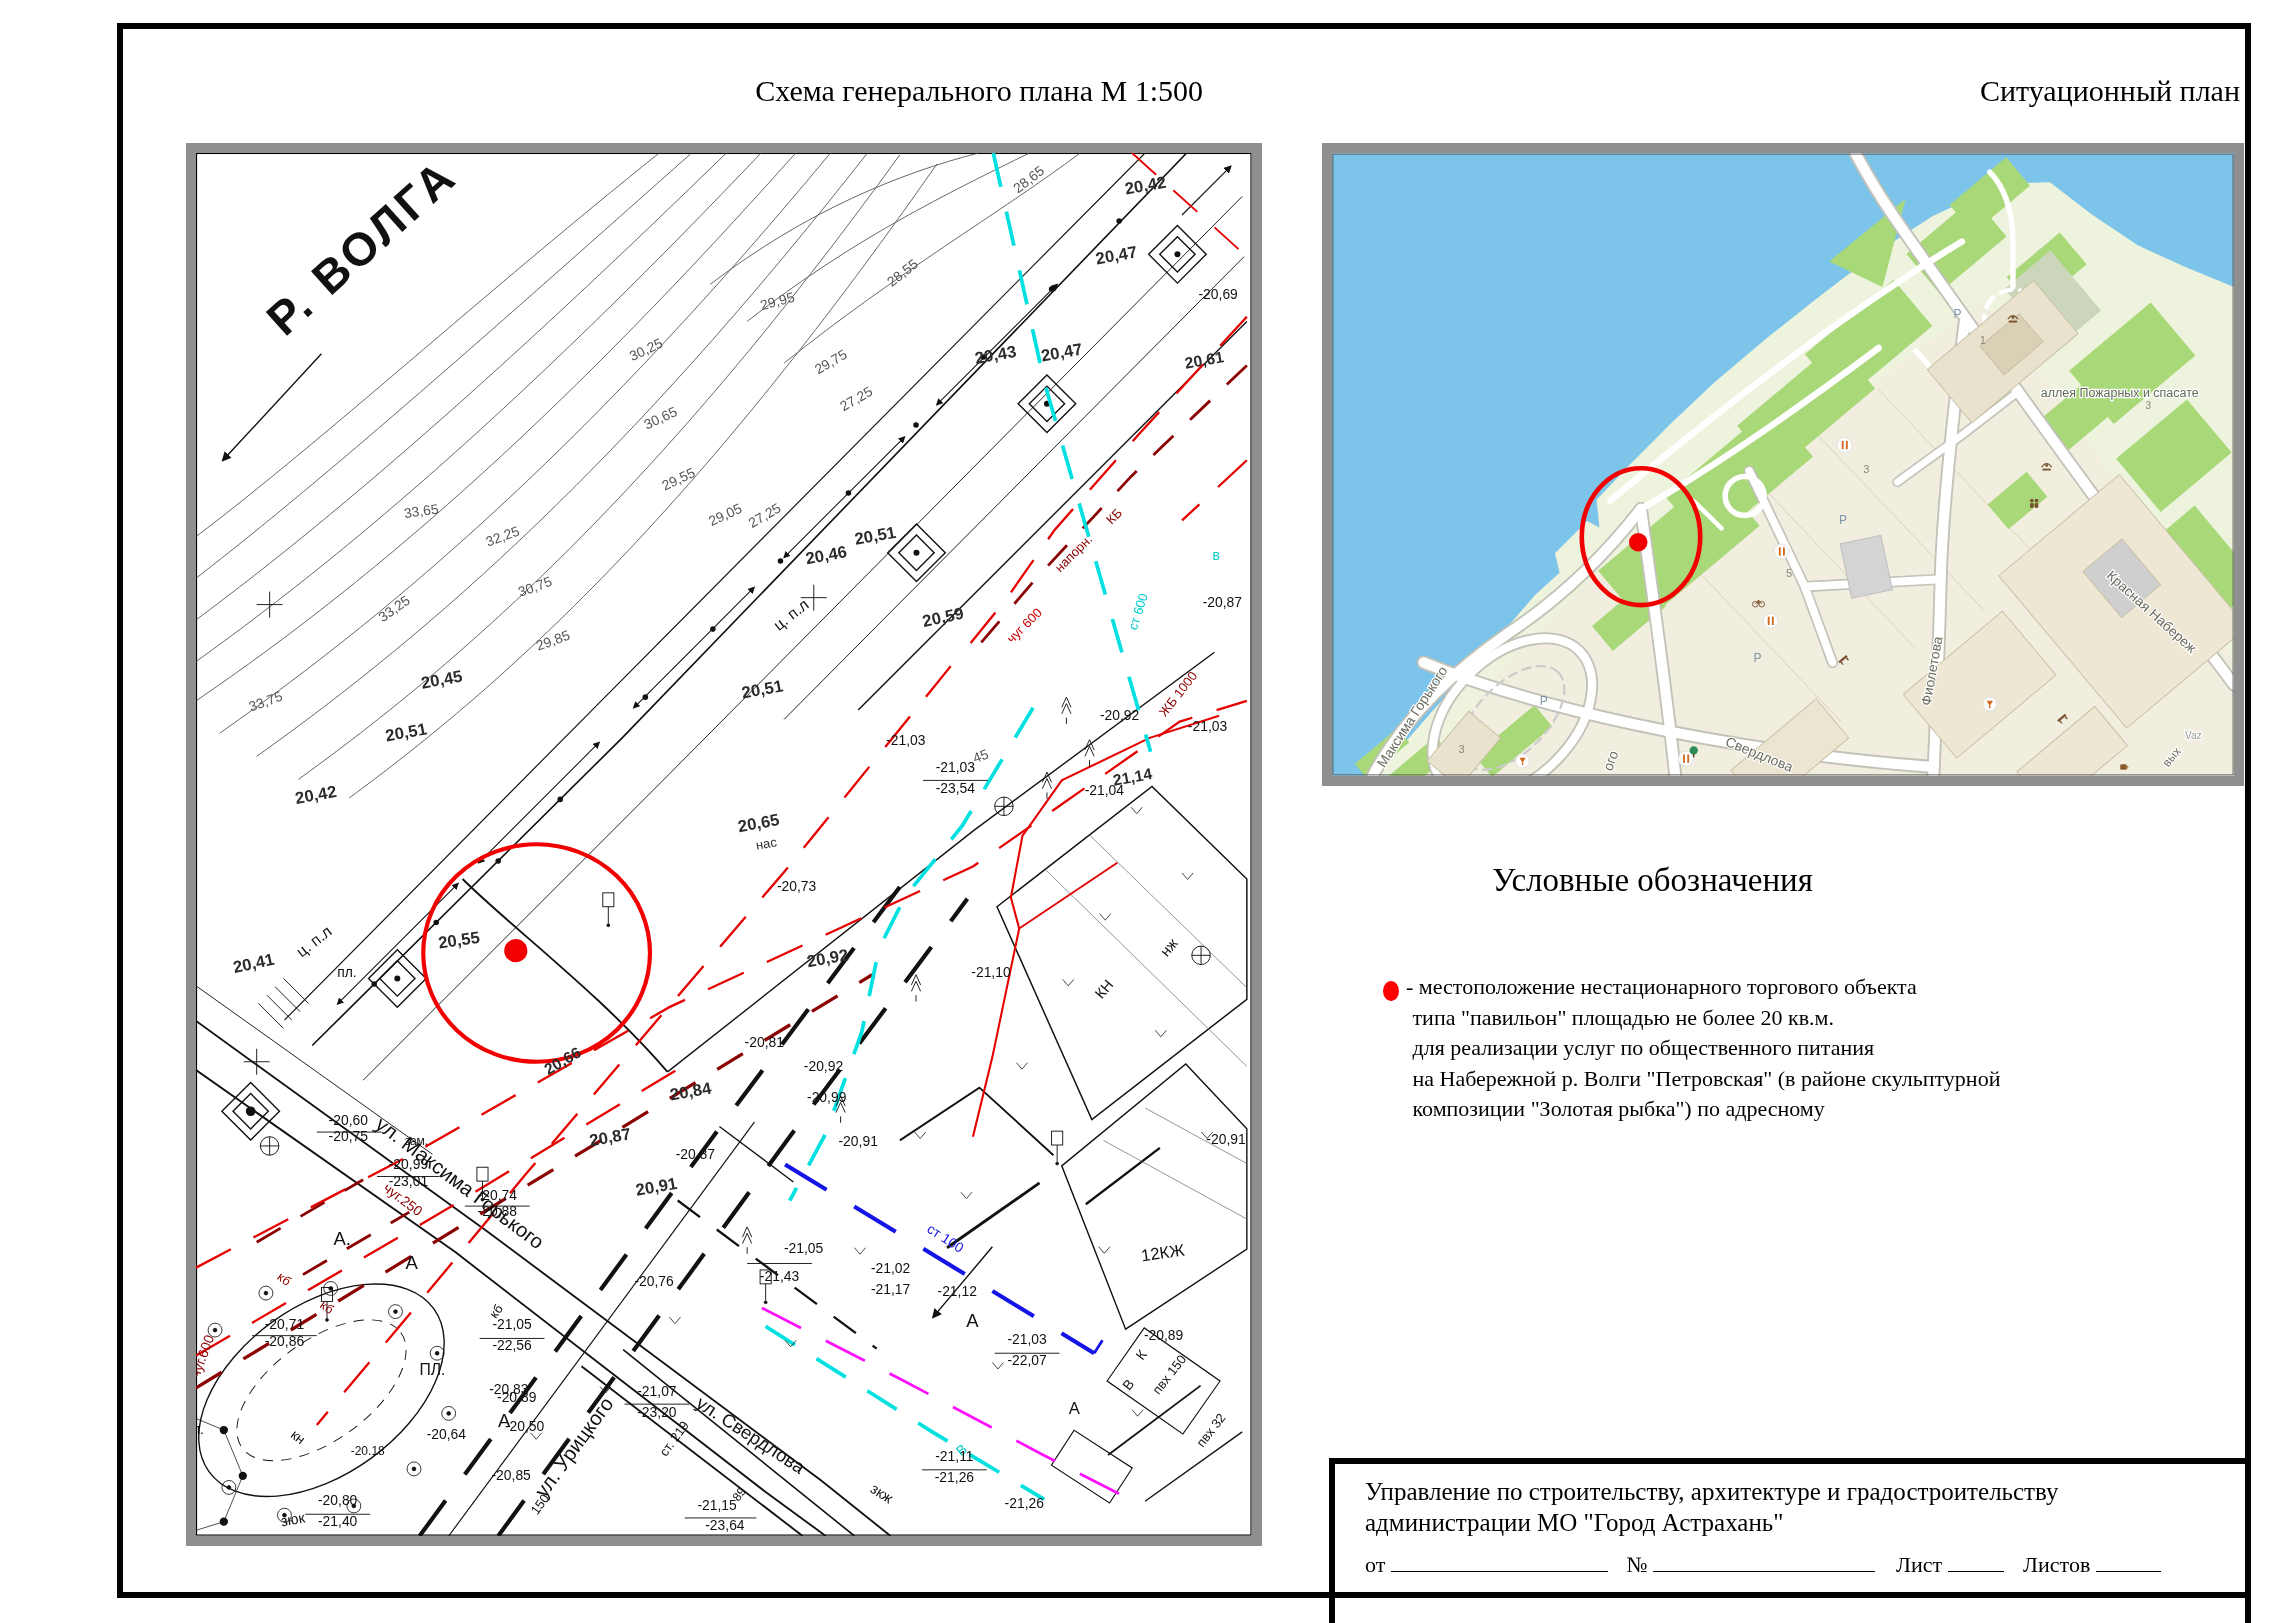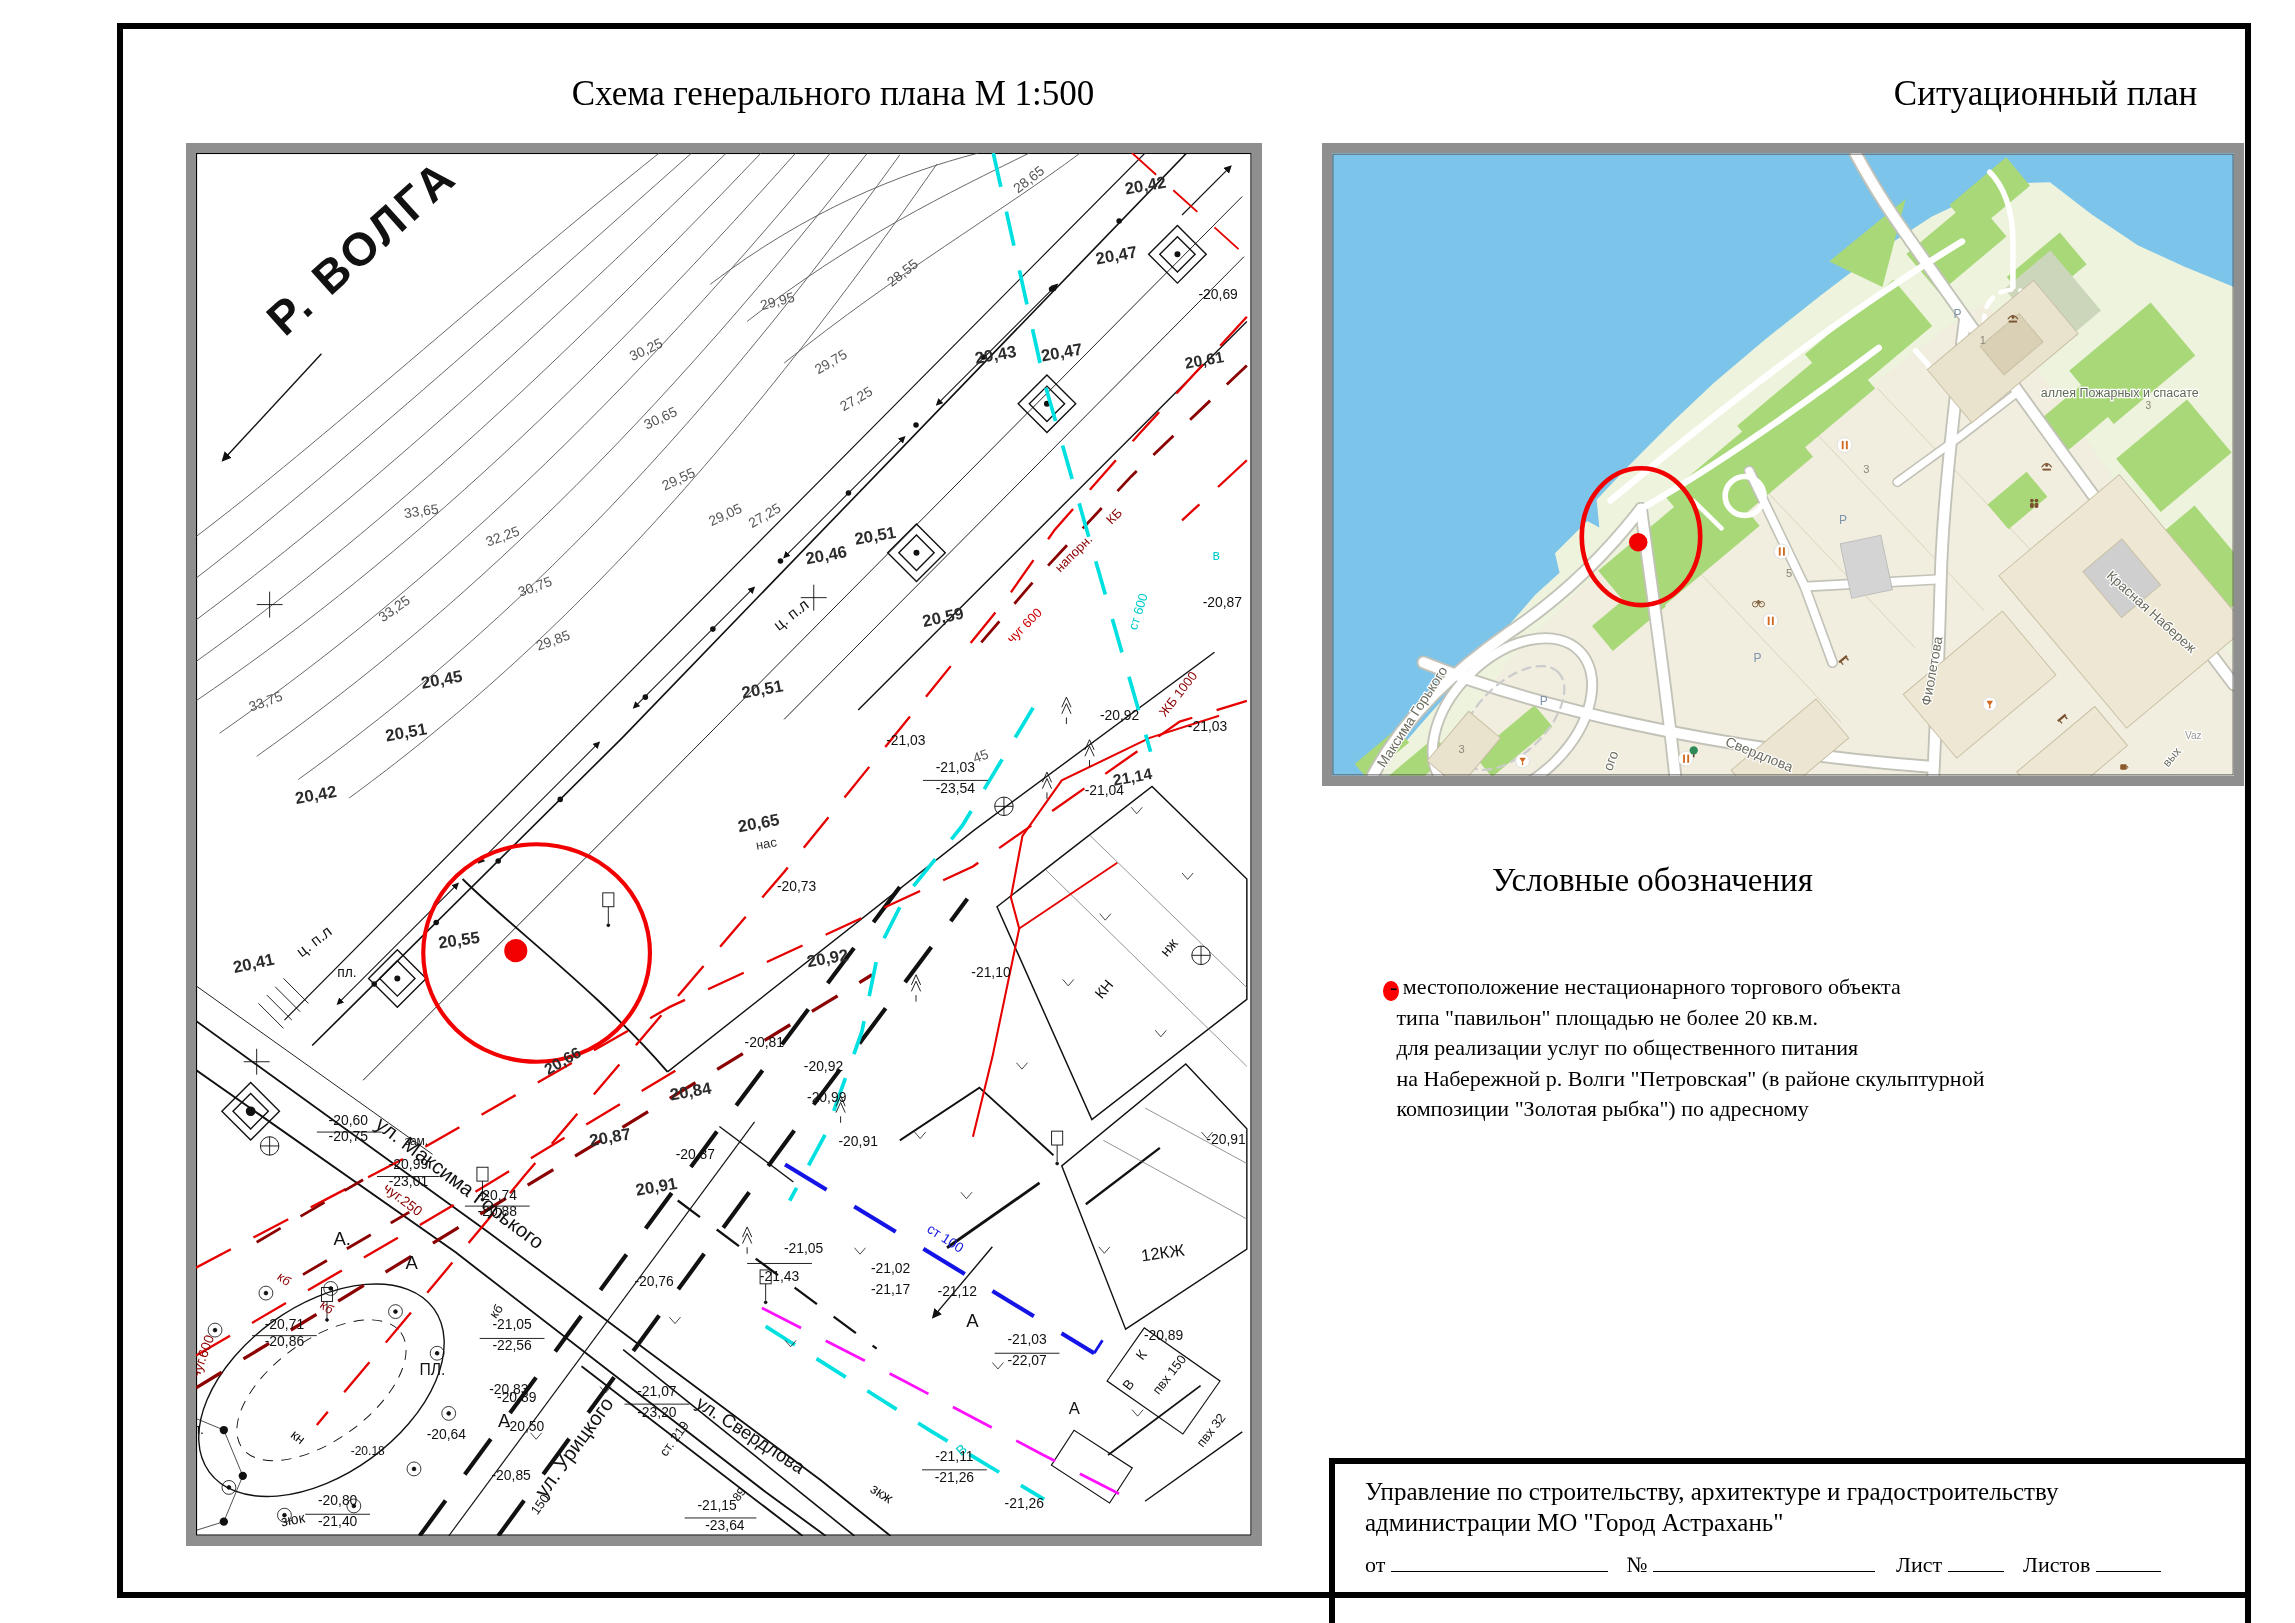--- a/index.html
+++ b/index.html
@@ -1,29 +1,29 @@
 <!DOCTYPE html>
 <html style="font-size:7.4px"><head>
 <meta charset="utf-8">
 <style>
   html,body{margin:0;padding:0;}
   body{width:2295px;height:1623px;position:relative;background:#ffffff;overflow:hidden;
        font-family:"Liberation Serif",serif;}
   .abs{position:absolute;}
   #sheet-border{left:117px;top:23px;width:2134px;height:1575px;border:6.5px solid #000;box-sizing:border-box;}
-  .big-title{font-size:35px;color:#000;text-align:center;white-space:nowrap;}
+  .big-title{font-size:30px;color:#000;text-align:right;white-space:nowrap;}
   #main-title{left:463px;top:74px;width:740px;}
   #sit-title{left:1851px;top:74px;width:389px;}
   #legend-title{left:1492px;top:862px;width:555px;font-size:33px;}
   .map-frame{border:10.2px solid #8F8F8F;background:#fff;box-sizing:content-box;}
   #main-map-frame{left:186px;top:143px;width:1056px;height:1383px;}
   #sit-map-frame{left:1322px;top:143px;width:902px;height:623px;}
   #legend-block{left:1370px;top:972px;width:833px;}
   #legend-dot{left:1383px;top:981px;width:15.7px;height:20.4px;border-radius:50%;background:#ff0000;}
-  #legend-lines{margin-left:20px;font-size:22px;line-height:30.5px;color:#000;}
+  #legend-lines{margin-left:36px;font-size:22px;line-height:30.5px;color:#000;}
   #legend-lines p{margin:0;}
   #legend-lines p + p{margin-left:6.5px;}
   #title-block{left:1329px;top:1458px;width:922px;height:175px;border:6.5px solid #000;box-sizing:border-box;
                padding:13px 0 0 30px;font-size:25px;line-height:30.5px;color:#000;}
   #title-block .row{margin-top:12px;font-size:22px;white-space:nowrap;}
   .blank{display:inline-block;border-bottom:1.9px solid #000;height:0.95em;vertical-align:baseline;}
   svg{display:block;}
   text{user-select:none;}
 </style>
 </head>

